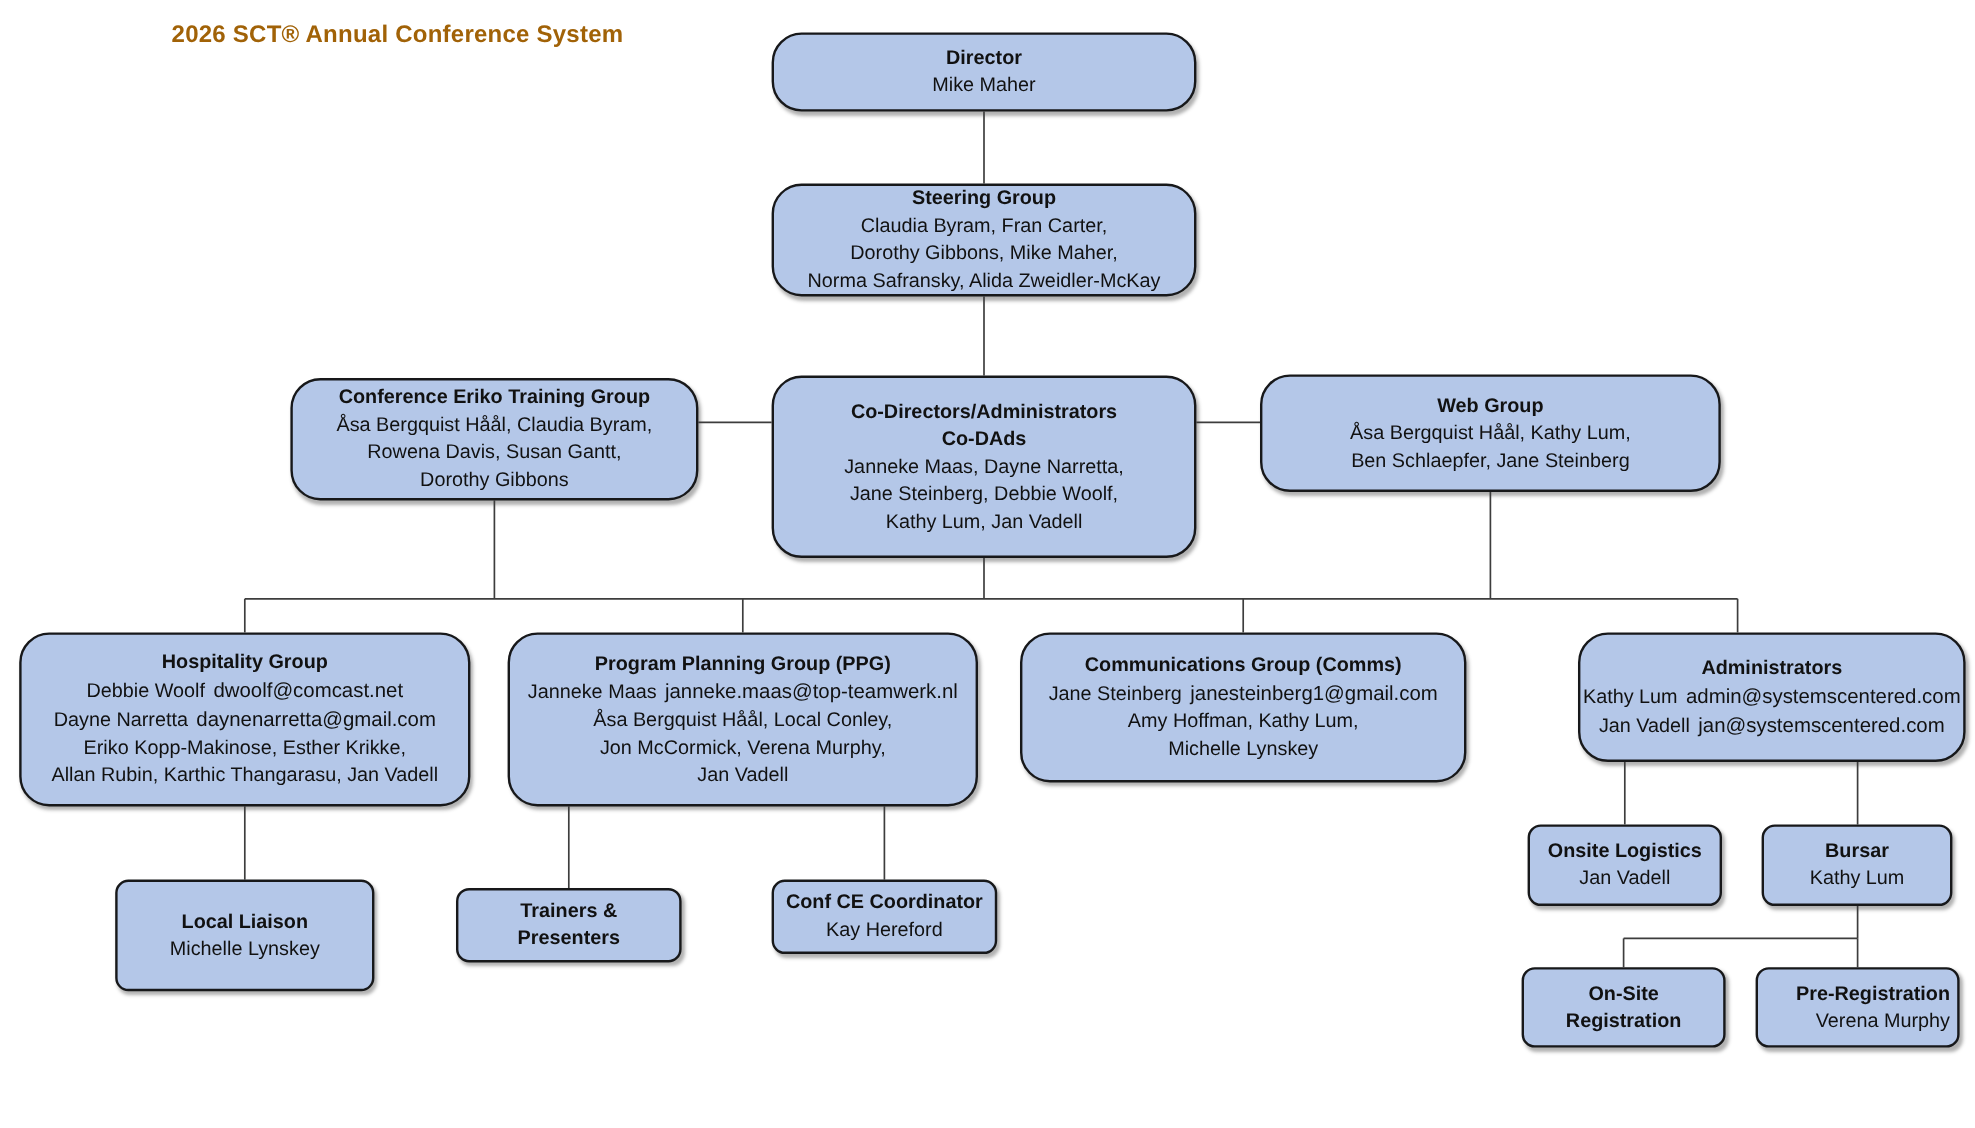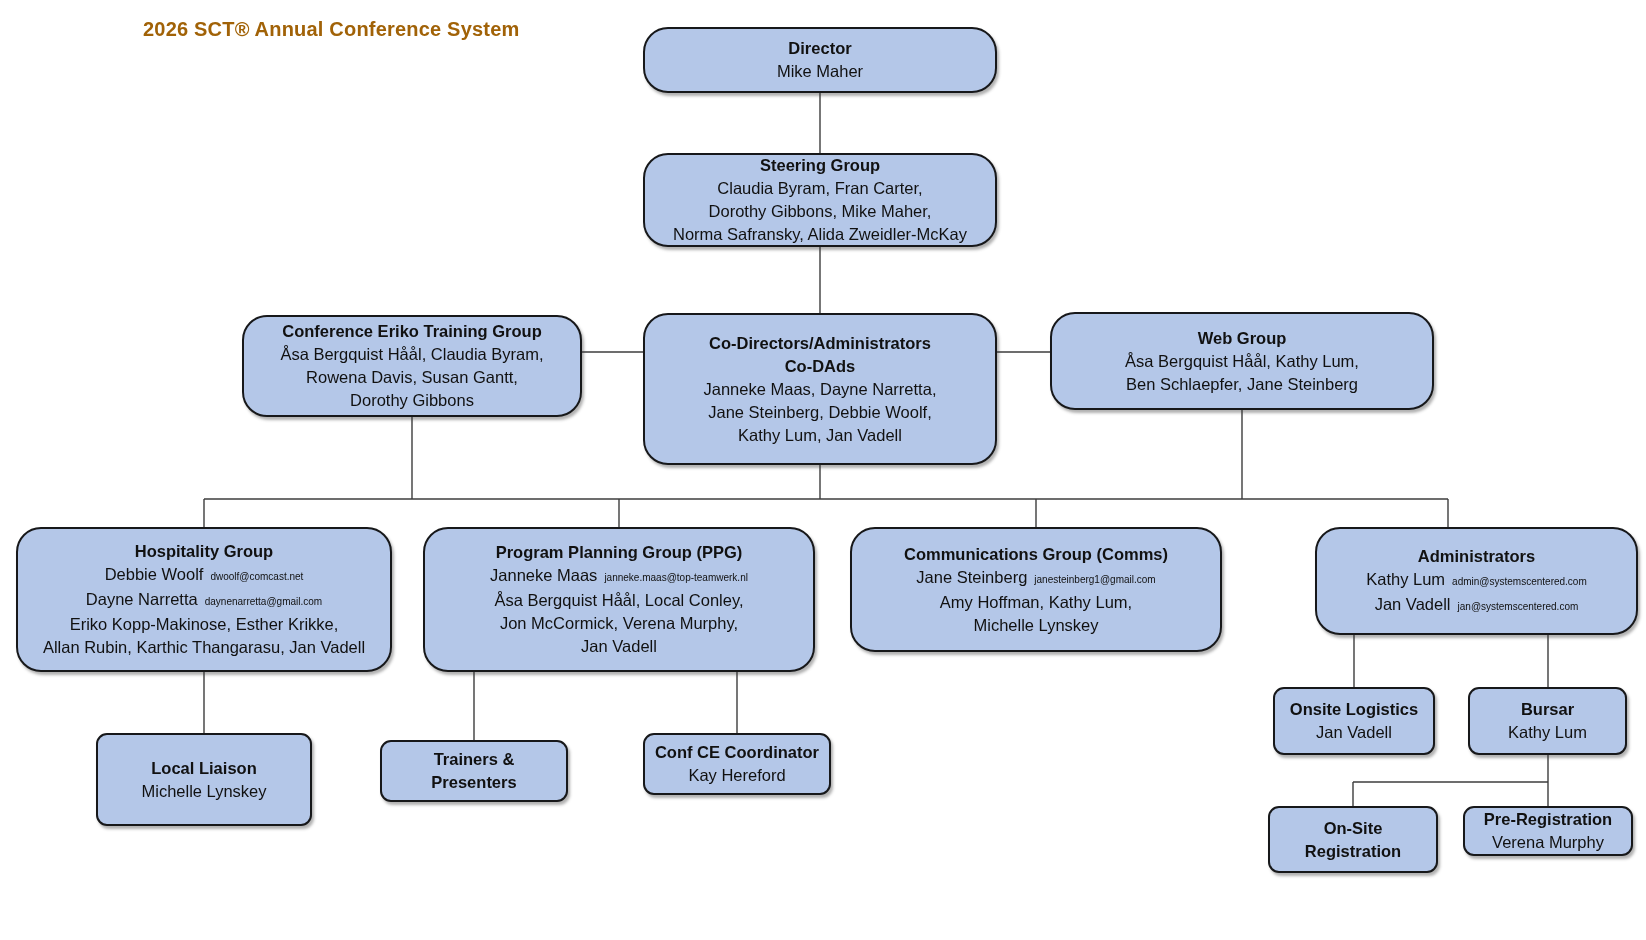--- a/index.html
+++ b/index.html
@@ -17,21 +17,21 @@
   .node{
     position:absolute;background:#b4c7e8;border:2px solid #17181a;border-radius:25px;
     box-shadow:2px 3px 3px rgba(60,60,60,.4);
     display:flex;flex-direction:column;justify-content:center;align-items:center;
     text-align:center;box-sizing:border-box;padding:2px 6px;
   }
   .node.sm{border-radius:11px;}
   .ln{line-height:23px;font-size:16.5px;white-space:nowrap;}
   .b{font-weight:bold;}
   .mix{display:flex;align-items:baseline;gap:7px;justify-content:flex-end;}
-  .em{font-size:10px;}
+  .em{font-size:17px;}
 </style>
 </head>
 <body>
 
 <div id="canvas">
 
   <div id="page-title">2026 SCT® Annual Conference System</div>
 
   <svg id="wires" viewBox="0 0 1646 940">
     <line x1="820" y1="93" x2="820" y2="153"></line>
@@ -160,18 +160,18 @@
   <div class="node sm" style="left:1468px;top:687px;width:159px;height:68px;">
     <div class="ln b">Bursar</div>
     <div class="ln">Kathy Lum</div>
   </div>
 
   <div class="node sm" style="left:1268px;top:806px;width:170px;height:67px;">
     <div class="ln b">On-Site</div>
     <div class="ln b">Registration</div>
   </div>
 
-  <div class="node sm" style="left:1463px;top:806px;width:170px;height:50px;">
+  <div class="node sm" style="left:1463px;top:806px;width:170px;height:67px;align-items:flex-end;">
     <div class="ln b">Pre-Registration</div>
     <div class="ln">Verena Murphy</div>
   </div>
 
 </div>
 
 </body></html>

